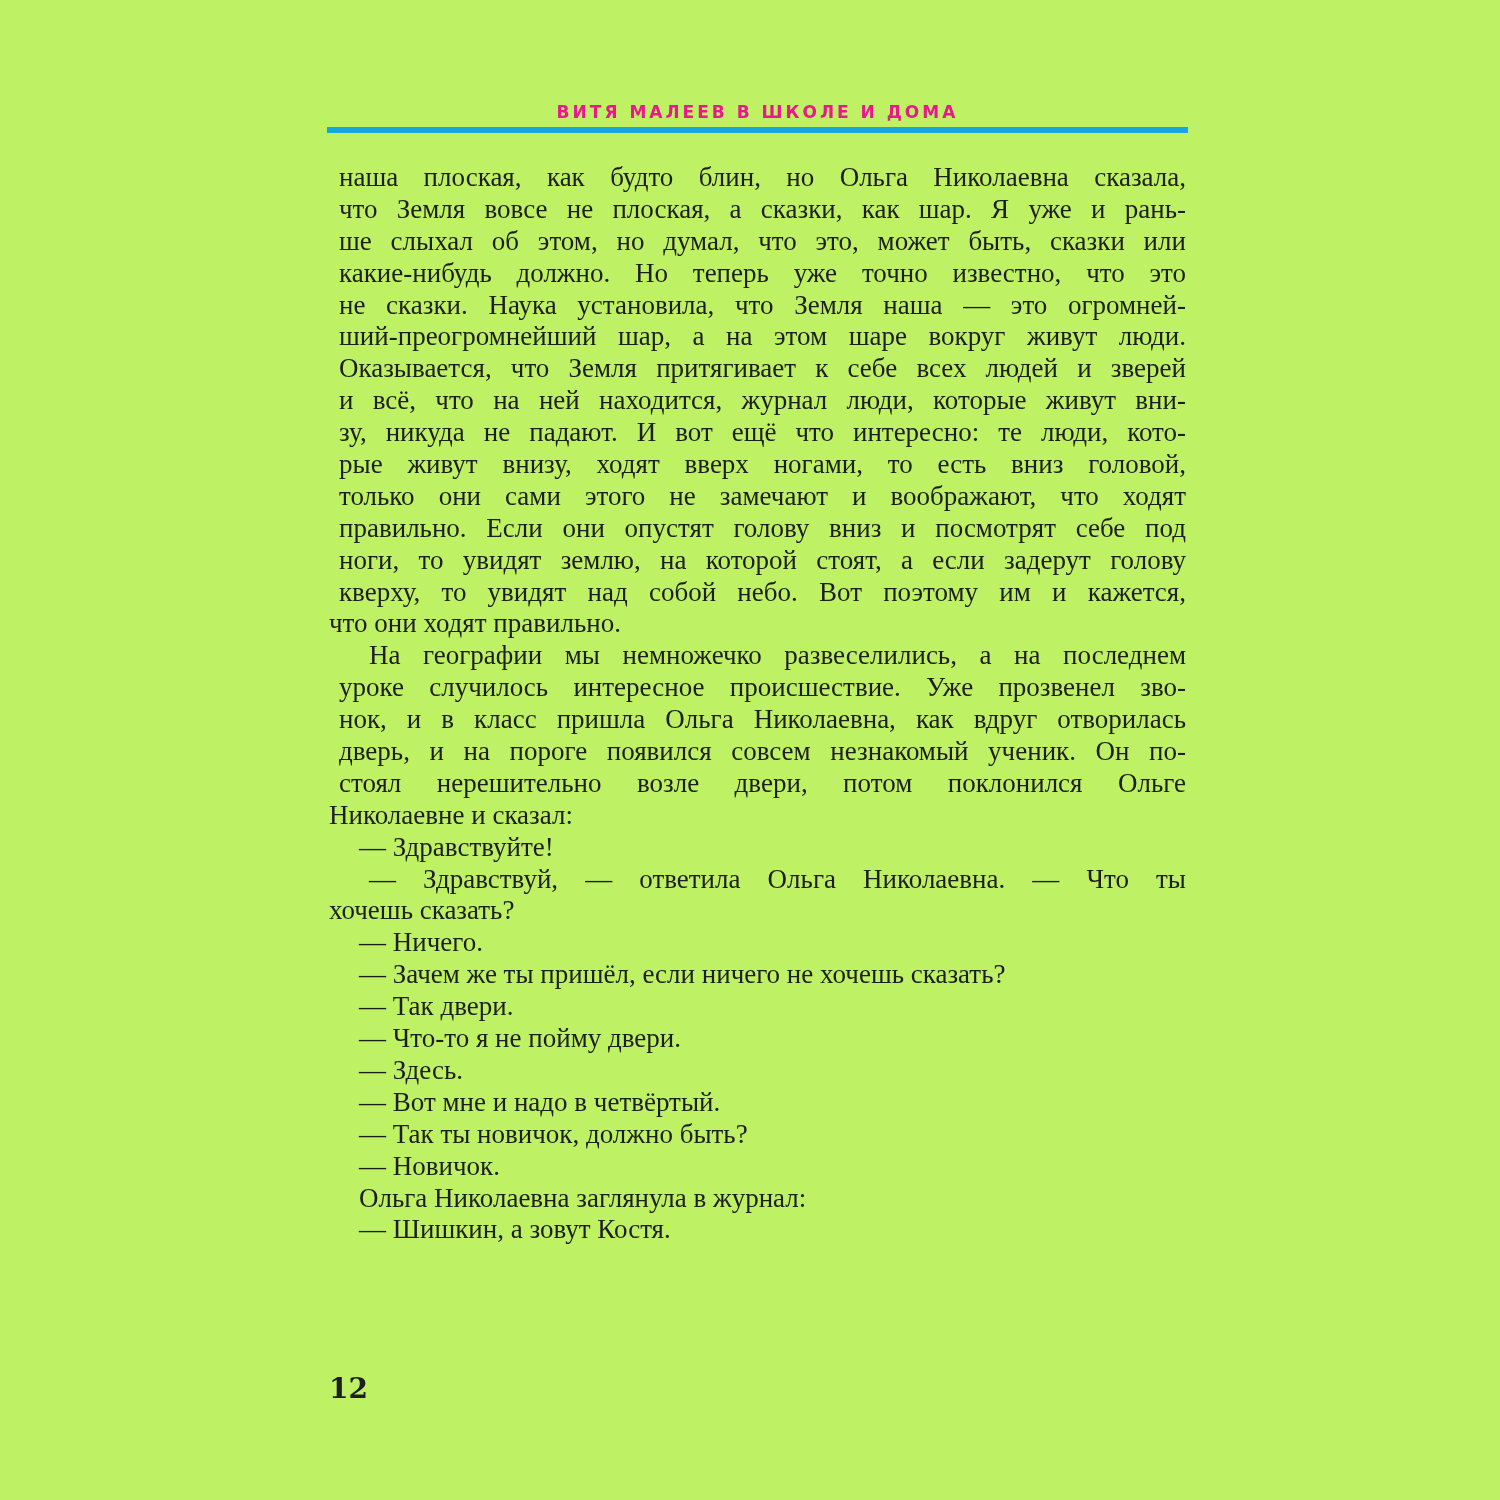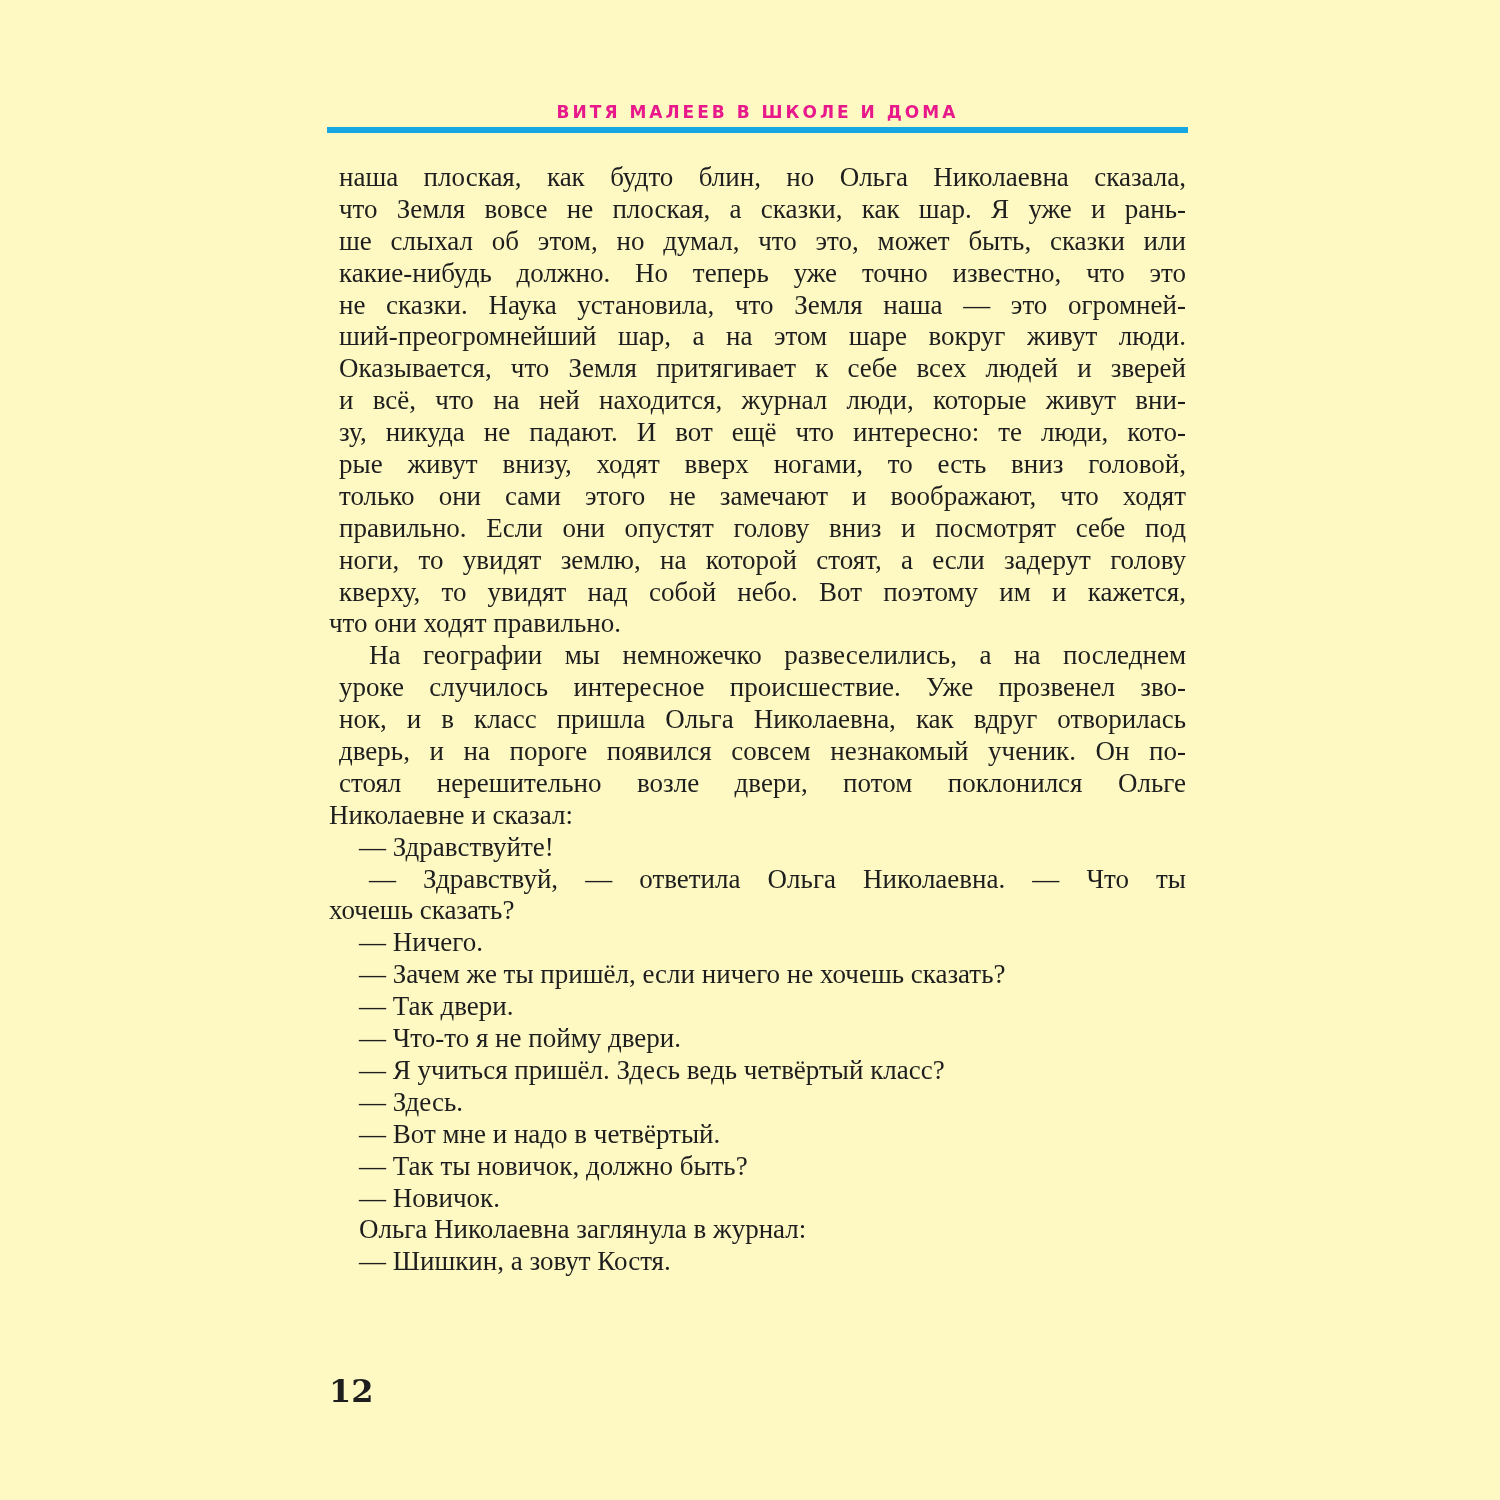--- a/index.html
+++ b/index.html
@@ -10,21 +10,21 @@
     body {
       width: 1500px;
       height: 1500px;
       position: relative;
       overflow: hidden;
     }
     .page {
       position: absolute;
       left: 0; top: 0;
       width: 1500px; height: 1500px;
-      background: #fef9c3;
+      background: #bef264;
     }
     .running-head {
       position: absolute;
       left: 327px;
       top: 100px;
       width: 861px;
       text-align: center;
       font-family: "DejaVu Sans", sans-serif;
       font-weight: bold;
       font-size: 17px;
@@ -64,21 +64,21 @@
     }
     .line.indent {
       padding-left: 30px;
     }
     .page-number {
       position: absolute;
       left: 329px;
       top: 1372px;
       font-family: "DejaVu Serif", serif;
       font-weight: bold;
-      font-size: 32px;
+      font-size: 28px;
       color: #1e1e1e;
       text-align: center;
     }
   </style>
 </head>
 <body>
 
 <div class="page">
 
   <div class="running-head">Витя Малеев в школе и дома</div>
@@ -106,21 +106,20 @@
     <span class="line justify">дверь, и на пороге появился совсем незнакомый ученик. Он по-</span>
     <span class="line justify">стоял нерешительно возле двери, потом поклонился Ольге</span>
     <span class="line">Николаевне и сказал:</span>
     <span class="line indent">— Здравствуйте!</span>
     <span class="line justify indent">— Здравствуй, — ответила Ольга Николаевна. — Что ты</span>
     <span class="line">хочешь сказать?</span>
     <span class="line indent">— Ничего.</span>
     <span class="line indent">— Зачем же ты пришёл, если ничего не хочешь сказать?</span>
     <span class="line indent">— Так двери.</span>
     <span class="line indent">— Что-то я не пойму двери.</span>
-    <span class="line indent">— Я учиться пришёл. Здесь ведь четвёртый класс?</span>
     <span class="line indent">— Здесь.</span>
     <span class="line indent">— Вот мне и надо в четвёртый.</span>
     <span class="line indent">— Так ты новичок, должно быть?</span>
     <span class="line indent">— Новичок.</span>
     <span class="line indent">Ольга Николаевна заглянула в журнал:</span>
     <span class="line indent">— Шишкин, а зовут Костя.</span>
   </div>
 
   <div class="page-number">12</div>
 </div>

